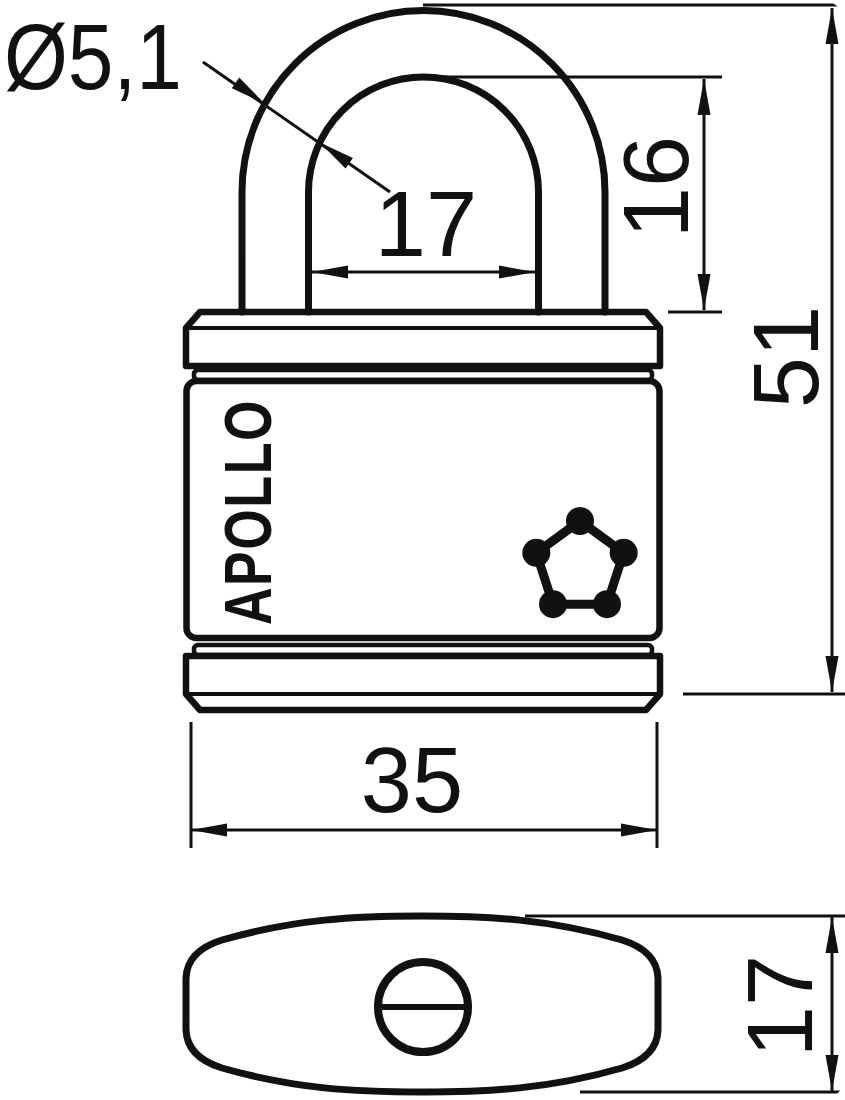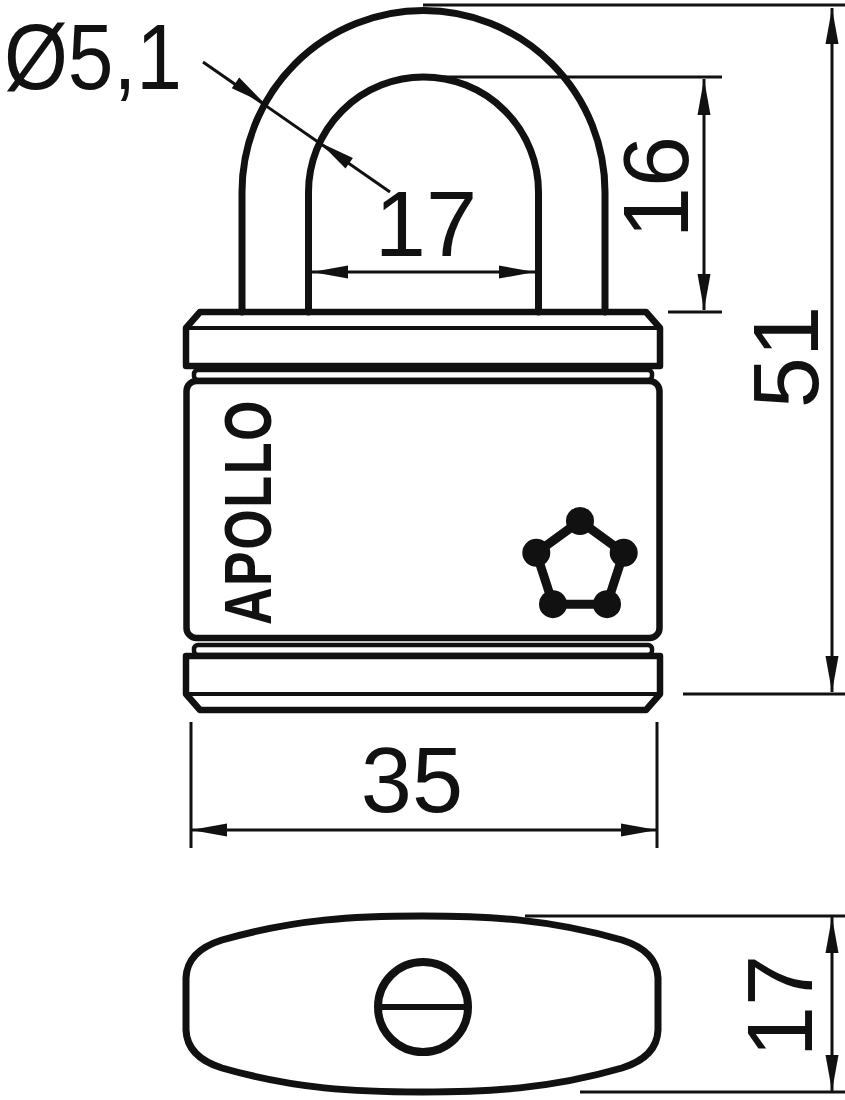--- a/index.html
+++ b/index.html
@@ -2,20 +2,21 @@
 <html><head>
 <meta charset="utf-8">
 <style>
   html,body{margin:0;padding:0;background:#fff;}
   .canvas{
     position:relative;
     width:845px;height:1100px;
     background:#fff;
     overflow:hidden;
     font-family:"Liberation Sans", sans-serif;
+    border-radius:24px;
   }
   svg{display:block;}
   .outline{fill:none;stroke:#111;stroke-width:7;stroke-linejoin:round;stroke-linecap:round;}
   .outline-mid{fill:none;stroke:#111;stroke-width:6.5;stroke-linejoin:round;}
   .band{fill:none;stroke:#111;stroke-width:4.5;}
   .edge-line{fill:none;stroke:#111;stroke-width:4;}
   .dim{fill:none;stroke:#111;stroke-width:3;}
   .arrow{fill:#111;stroke:none;}
   .dim-text{font-family:"Liberation Sans",sans-serif;font-size:92px;fill:#111;}
   .brand-text{font-family:"Liberation Sans",sans-serif;font-size:66px;font-weight:bold;fill:#111;letter-spacing:2px;}

